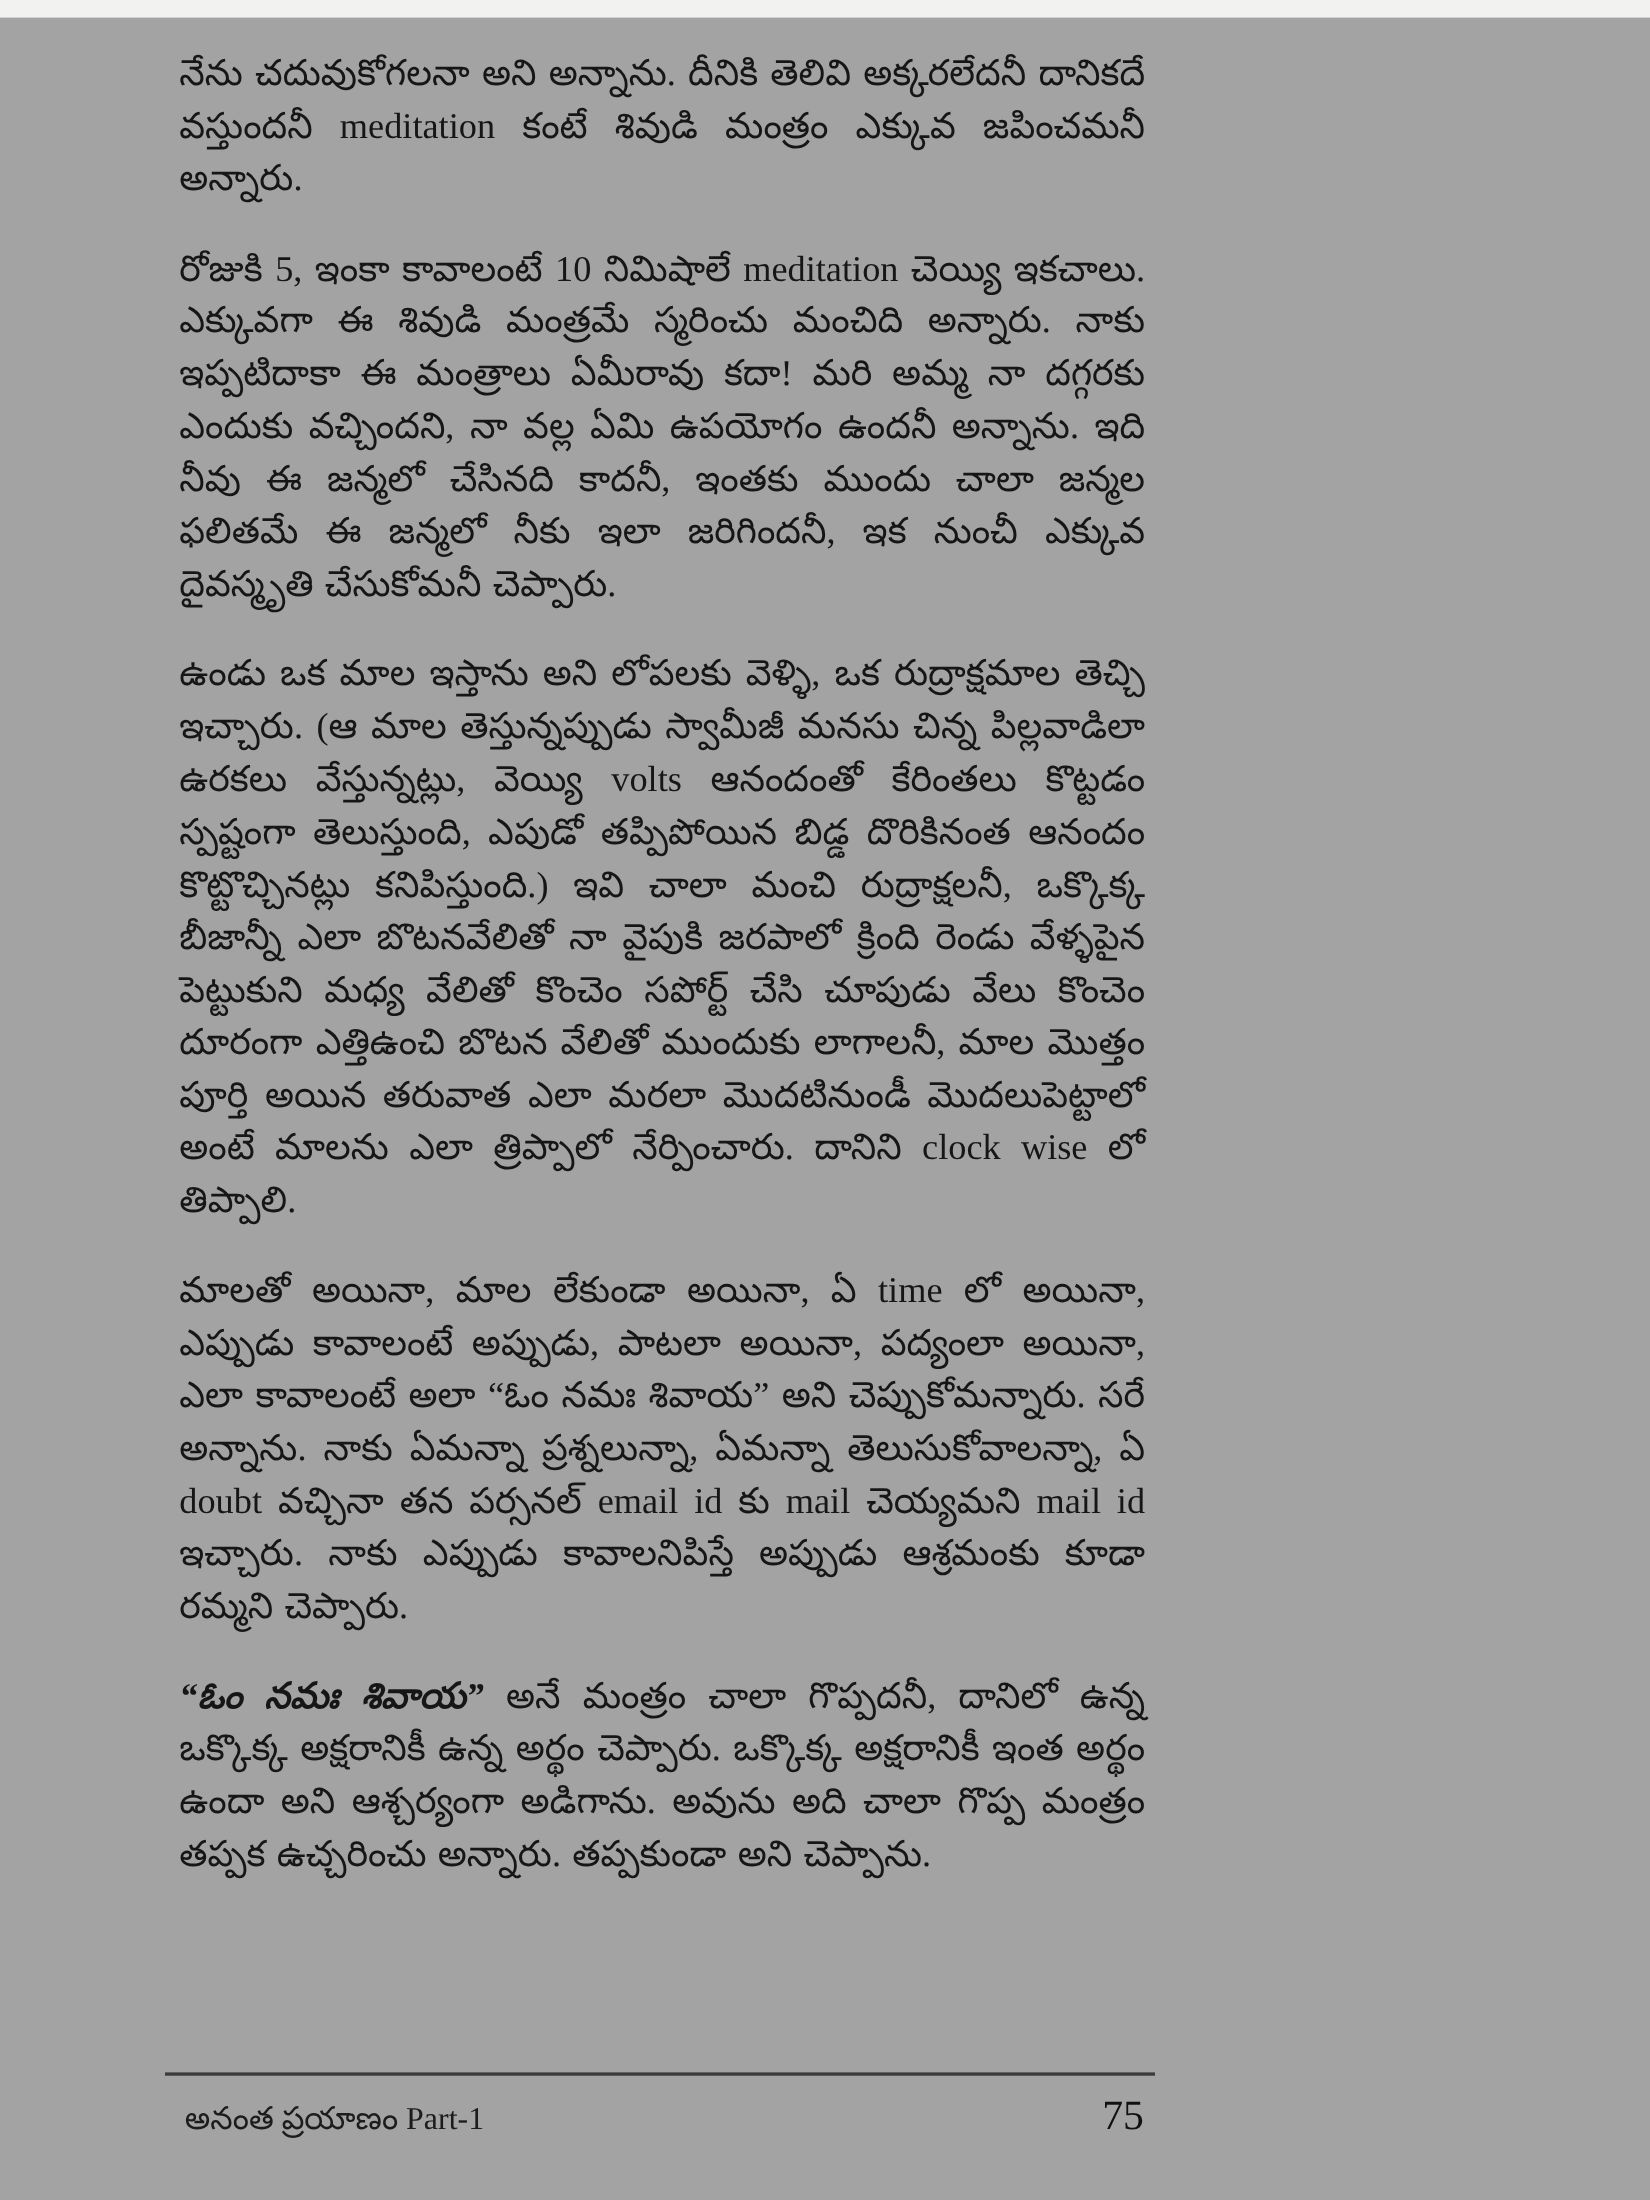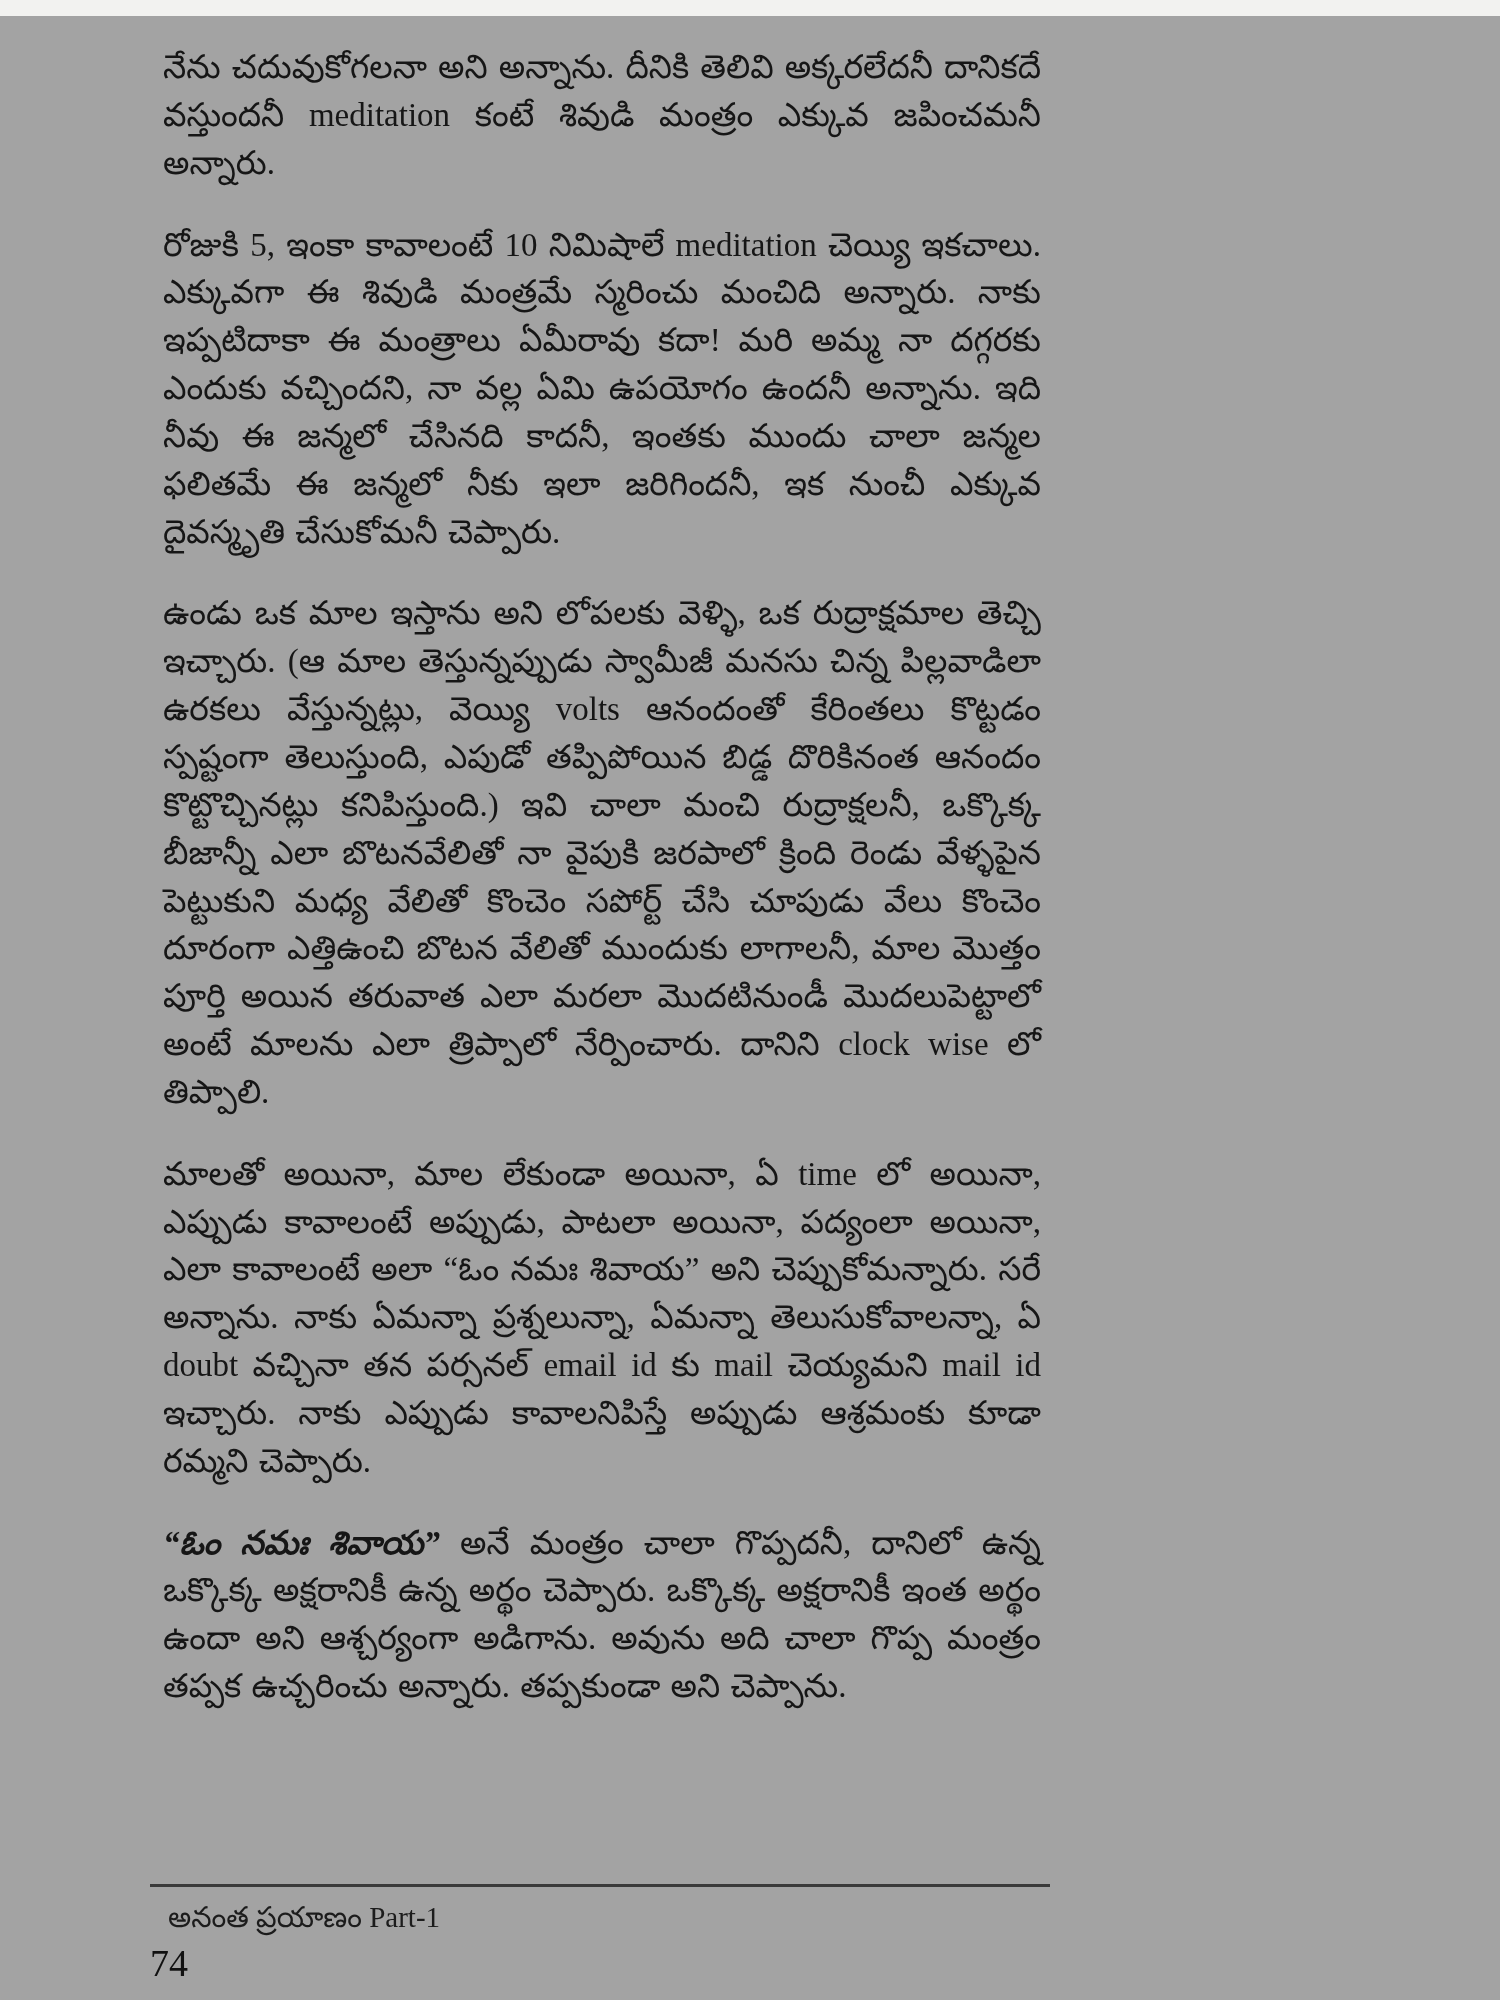--- a/index.html
+++ b/index.html
@@ -37,21 +37,20 @@
   .footer {
     position: absolute;
     left: 150px;
     top: 1868px;
     width: 900px;
     border-top: 3px solid #3a3a3a;
     padding-top: 14px;
     display: flex;
     justify-content: space-between;
     align-items: baseline;
-    flex-direction: column;
   }
   .footer .book-title {
     font-size: 29px;
     color: #1c1c1c;
     padding-left: 18px;
   }
   .footer .page-number {
     font-size: 38px;
     color: #111111;
     padding-right: 10px;
@@ -69,16 +68,16 @@
 
     <p>ఉండు ఒక మాల ఇస్తాను అని లోపలకు వెళ్ళి, ఒక రుద్రాక్షమాల తెచ్చి ఇచ్చారు. (ఆ మాల తెస్తున్నప్పుడు స్వామీజీ మనసు చిన్న పిల్లవాడిలా ఉరకలు వేస్తున్నట్లు, వెయ్యి volts ఆనందంతో కేరింతలు కొట్టడం స్పష్టంగా తెలుస్తుంది, ఎపుడో తప్పిపోయిన బిడ్డ దొరికినంత ఆనందం కొట్టొచ్చినట్లు కనిపిస్తుంది.) ఇవి చాలా మంచి రుద్రాక్షలనీ, ఒక్కొక్క బీజాన్నీ ఎలా బొటనవేలితో నా వైపుకి జరపాలో క్రింది రెండు వేళ్ళపైన పెట్టుకుని మధ్య వేలితో కొంచెం సపోర్ట్ చేసి చూపుడు వేలు కొంచెం దూరంగా ఎత్తిఉంచి బొటన వేలితో ముందుకు లాగాలనీ, మాల మొత్తం పూర్తి అయిన తరువాత ఎలా మరలా మొదటినుండీ మొదలుపెట్టాలో అంటే మాలను ఎలా త్రిప్పాలో నేర్పించారు. దానిని clock wise లో తిప్పాలి.</p>
 
     <p>మాలతో అయినా, మాల లేకుండా అయినా, ఏ time లో అయినా, ఎప్పుడు కావాలంటే అప్పుడు, పాటలా అయినా, పద్యంలా అయినా, ఎలా కావాలంటే అలా “ఓం నమః శివాయ” అని చెప్పుకోమన్నారు. సరే అన్నాను. నాకు ఏమన్నా ప్రశ్నలున్నా, ఏమన్నా తెలుసుకోవాలన్నా, ఏ doubt వచ్చినా తన పర్సనల్ email id కు mail చెయ్యమని mail id ఇచ్చారు. నాకు ఎప్పుడు కావాలనిపిస్తే అప్పుడు ఆశ్రమంకు కూడా రమ్మని చెప్పారు.</p>
 
     <p><strong>“ఓం నమః శివాయ”</strong><span> అనే మంత్రం చాలా గొప్పదనీ, దానిలో ఉన్న ఒక్కొక్క అక్షరానికీ ఉన్న అర్థం చెప్పారు. ఒక్కొక్క అక్షరానికీ ఇంత అర్థం ఉందా అని ఆశ్చర్యంగా అడిగాను. అవును అది చాలా గొప్ప మంత్రం తప్పక ఉచ్చరించు అన్నారు. తప్పకుండా అని చెప్పాను.</span></p>
   </div>
 
   <div class="footer">
     <span class="book-title">అనంత ప్రయాణం Part-1</span>
-    <span class="page-number">74</span>
+    <span class="page-number">75</span>
   </div>
 
 </div>
 
 </body></html>

